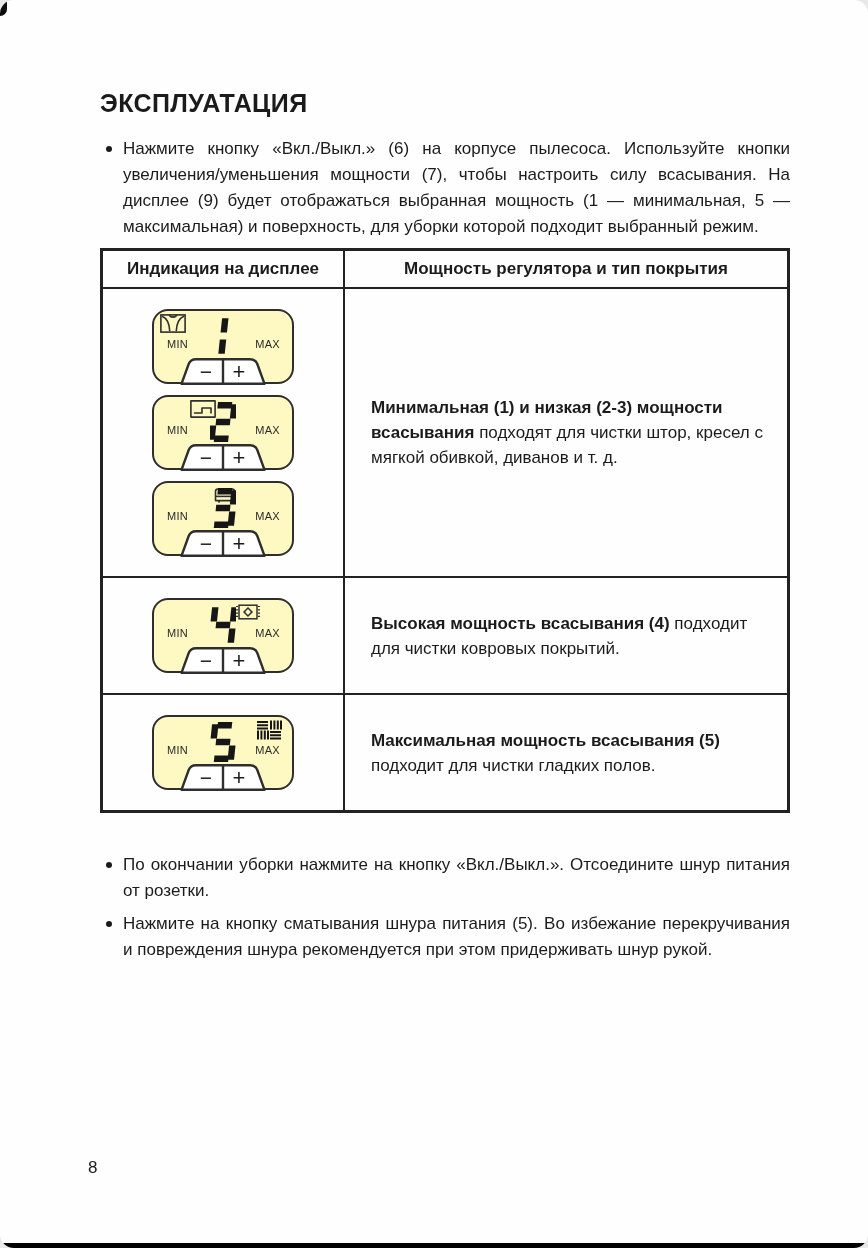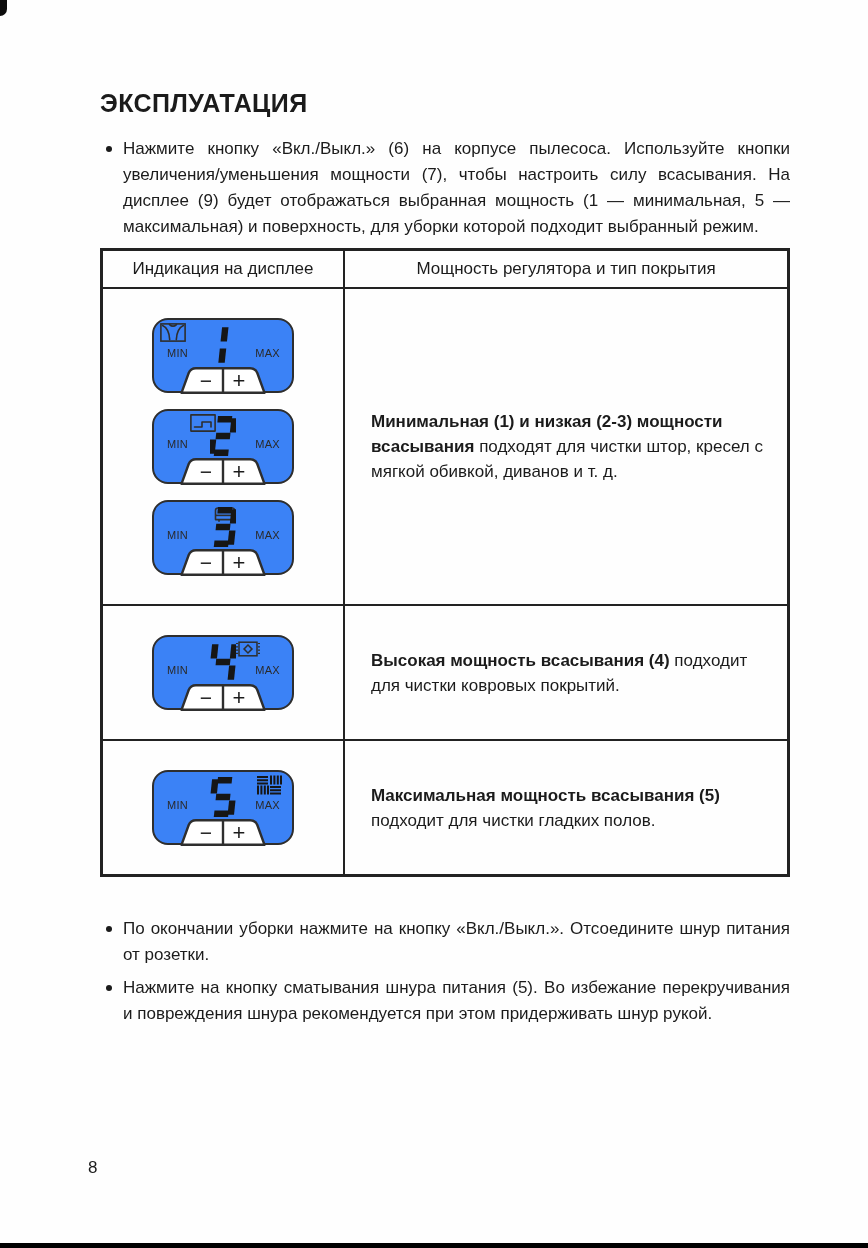--- a/index.html
+++ b/index.html
@@ -1,33 +1,33 @@
 <!DOCTYPE html>
 <html><head>
 <meta charset="utf-8">
 <style>
   html,body{margin:0;padding:0;background:#e9e9e9;}
   .page{
     position:relative;width:868px;height:1248px;background:#fefefe;
     font-family:"Liberation Sans","DejaVu Sans",sans-serif;color:#1b1b1b;
-    overflow:hidden;margin:0 auto;
+    overflow:hidden;margin:0 auto;border-radius:14px;
   }
   .corner-mark{position:absolute;left:0;top:0;width:7px;height:16px;background:#0c0c0c;border-radius:0 0 7px 0;}
   .content{position:absolute;left:100px;top:0;width:690px;}
   .title{margin:90px 0 20px 0;font-size:25px;line-height:1.05;font-weight:bold;letter-spacing:.4px;}
   ul.bullets{list-style:none;margin:0;padding:0;text-align:justify;}
   ul.bullets li{position:relative;padding-left:23px;font-size:17px;line-height:26px;margin:0 0 7px 0;}
   ul.bullets li::before{content:"";position:absolute;left:6px;top:10px;width:6px;height:6px;border-radius:50%;background:#1b1b1b;}
   table.power{border-collapse:collapse;width:690px;margin-top:8px;border:3px solid #222;}
   table.power th,table.power td{border:2px solid #222;}
-  table.power th{height:30px;font-size:17px;font-weight:normal;text-align:center;vertical-align:middle;padding:3px 4px;}
+  table.power th{height:30px;font-size:17px;font-weight:bold;text-align:center;vertical-align:middle;padding:3px 4px;}
   td.panel-cell{width:240px;padding:13px 0;text-align:center;vertical-align:middle;}
   td.desc-cell{padding:8px 16px 8px 26px;font-size:17px;line-height:25px;vertical-align:middle;text-align:left;margin-left:48px;}
   td.desc-cell p{margin:0;}
-  .panel{position:relative;width:138px;height:71px;border:2.5px solid #2e2e2e;border-radius:16px;margin:16px auto;background:#3b82f6;}
+  .panel{position:relative;width:138px;height:71px;border:2.5px solid #2e2e2e;border-radius:16px;margin:7px auto;background:#fef9c3;}
   .panel + .panel{margin-top:11px;}
   .p-icon{position:absolute;top:3px;line-height:0;}
   .pos-1{left:6px;} .pos-2{left:36px;} .pos-3{left:58px;} .pos-4{left:80px;} .pos-5{left:102px;}
   .p-min{position:absolute;left:13px;top:27px;font-size:11px;letter-spacing:.3px;color:#2a2a2a;}
   .p-max{position:absolute;right:12px;top:27px;font-size:11px;letter-spacing:.3px;color:#2a2a2a;}
   .p-digit{position:absolute;left:50%;top:5px;transform:translateX(-50%);line-height:0;}
   .p-tab{position:absolute;left:50%;bottom:-2.5px;transform:translateX(-50%);line-height:0;}
   .bullets-bottom{margin-top:39px !important;}
   .page-number{position:absolute;left:88px;top:1158px;font-size:17px;}
   .logo-box{position:absolute;left:607px;top:1150px;width:190px;height:92px;background:#403d3d;}

